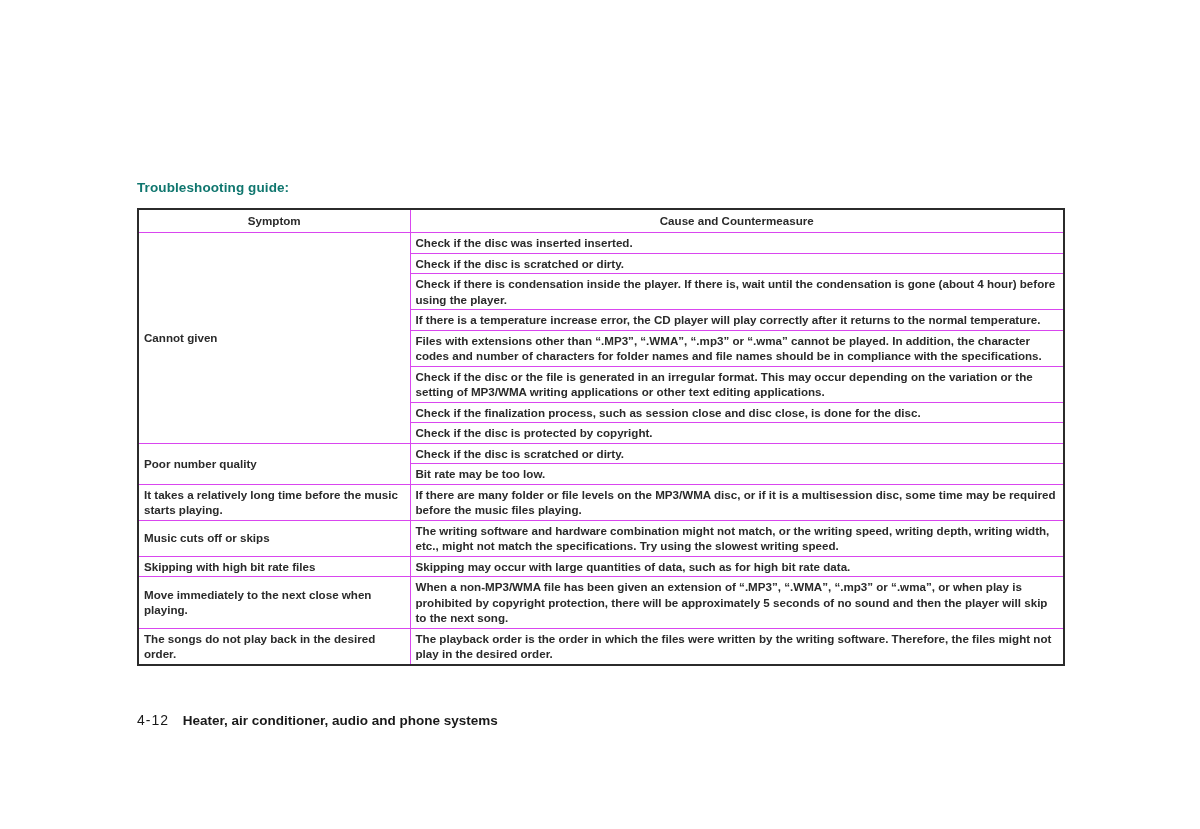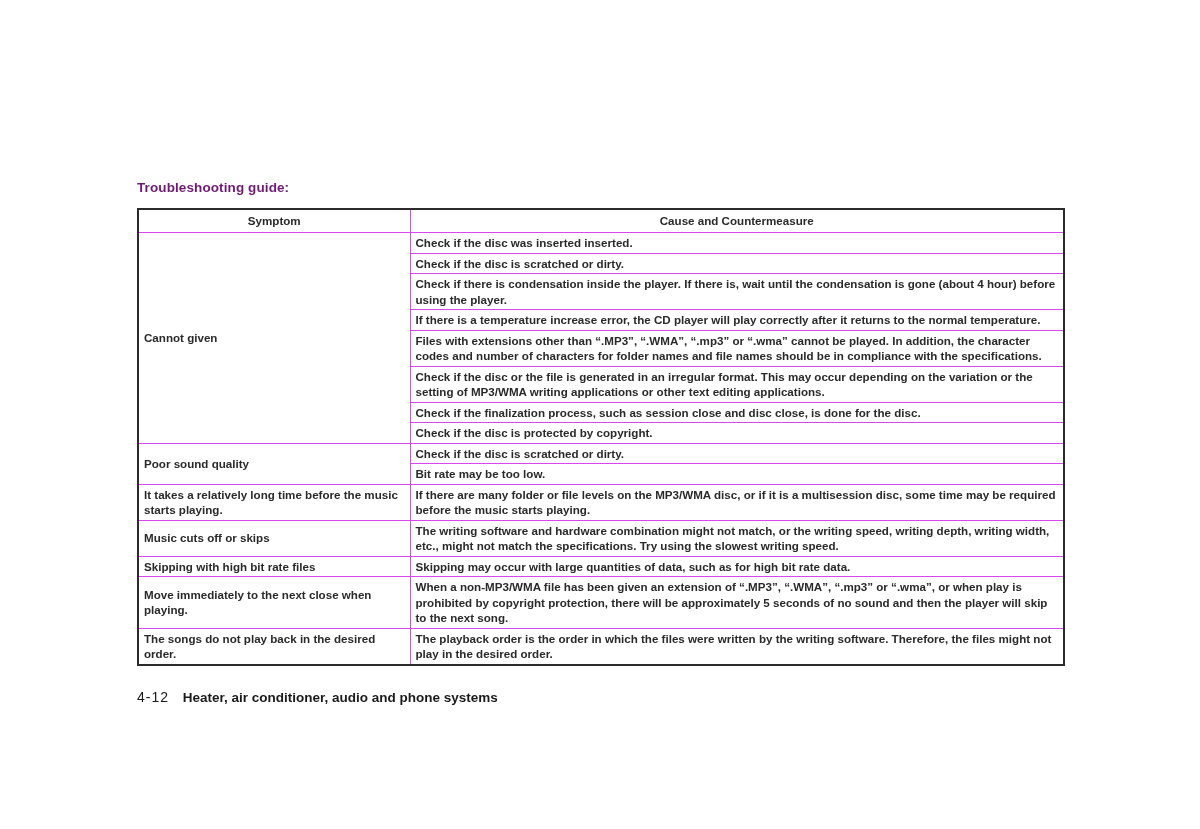--- a/index.html
+++ b/index.html
@@ -3,36 +3,36 @@
 <meta charset="utf-8">
 <style>
   html, body { margin: 0; padding: 0; }
   body {
     width: 1200px; height: 829px; background: #ffffff; position: relative;
     font-family: "Liberation Sans", "DejaVu Sans", sans-serif; color: #2a2a2a;
     overflow: hidden;
   }
   .section-title {
     position: absolute; left: 137px; top: 180px;
-    font-size: 13.5px; font-weight: bold; color: #701a75; letter-spacing: 0.1px;
+    font-size: 13.5px; font-weight: bold; color: #0f766e; letter-spacing: 0.1px;
   }
   table.guide {
     position: absolute; left: 137px; top: 208px; width: 926px;
     border-collapse: collapse; border: 2px solid #2b2b2b;
     font-size: 11.6px; line-height: 15.5px; table-layout: fixed;
   }
   table.guide th, table.guide td {
     border: 1px solid #d946ef; padding: 2px 5px 2px 5px;
     vertical-align: middle; text-align: left; font-weight: bold; color: #2a2a2a;
   }
   table.guide th { text-align: center; height: 18px; }
   col.c1 { width: 272px; }
   col.c2 { width: 654px; }
   .footer {
-    position: absolute; left: 137px; top: 689px; font-size: 13.5px; color: #1a1a1a;
+    position: absolute; left: 137px; top: 712px; font-size: 13.5px; color: #1a1a1a;
   }
   .footer .pnum { font-weight: normal; letter-spacing: 1px; margin-right: 10px; font-size: 14px; }
   .footer .chap { font-weight: bold; }
 </style>
 </head>
 <body>
 
 <div class="section-title">Troubleshooting guide:</div>
 
 <table class="guide">
@@ -68,30 +68,30 @@
         <td>Check if the disc or the file is generated in an irregular format. This may occur depending on the variation or the setting of MP3/WMA writing applications or other text editing applications.</td>
       </tr>
     <tr>
         <td>Check if the finalization process, such as session close and disc close, is done for the disc.</td>
       </tr>
     <tr>
         <td>Check if the disc is protected by copyright.</td>
       </tr>
 
     <tr>
-      <td rowspan="2">Poor sound quality</td>
+      <td rowspan="2">Poor number quality</td>
       <td>Check if the disc is scratched or dirty.</td>
     </tr>
     <tr>
         <td>Bit rate may be too low.</td>
       </tr>
 
     <tr>
       <td>It takes a relatively long time before the music starts playing.</td>
-      <td>If there are many folder or file levels on the MP3/WMA disc, or if it is a multisession disc, some time may be required before the music starts playing.</td>
+      <td>If there are many folder or file levels on the MP3/WMA disc, or if it is a multisession disc, some time may be required before the music files playing.</td>
     </tr>
 
     <tr>
       <td>Music cuts off or skips</td>
       <td>The writing software and hardware combination might not match, or the writing speed, writing depth, writing width, etc., might not match the specifications. Try using the slowest writing speed.</td>
     </tr>
 
     <tr>
       <td>Skipping with high bit rate files</td>
       <td>Skipping may occur with large quantities of data, such as for high bit rate data.</td>

